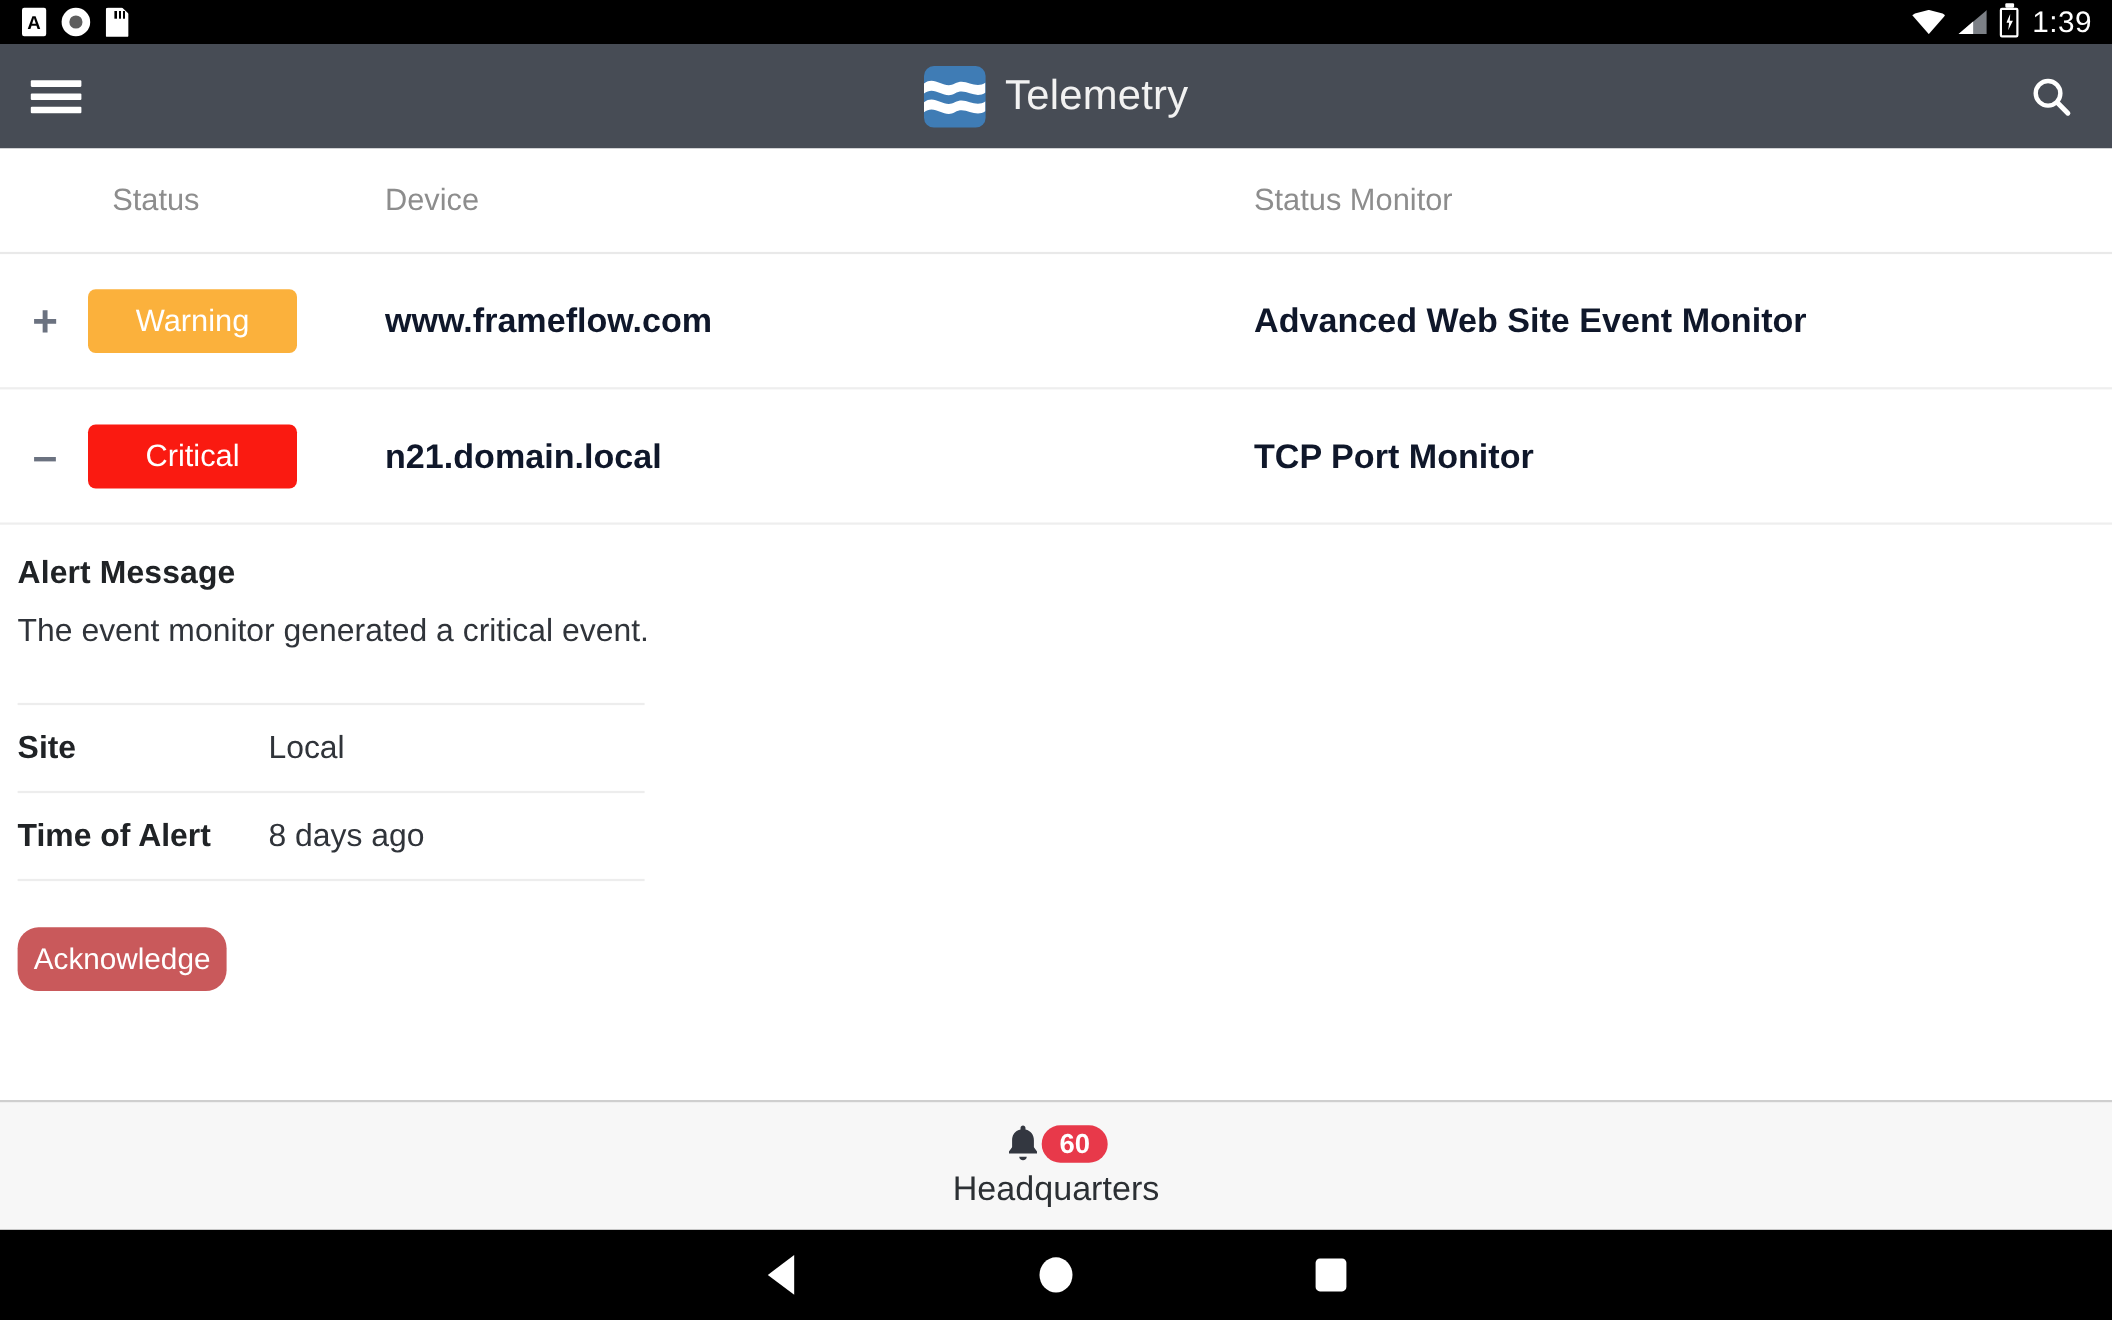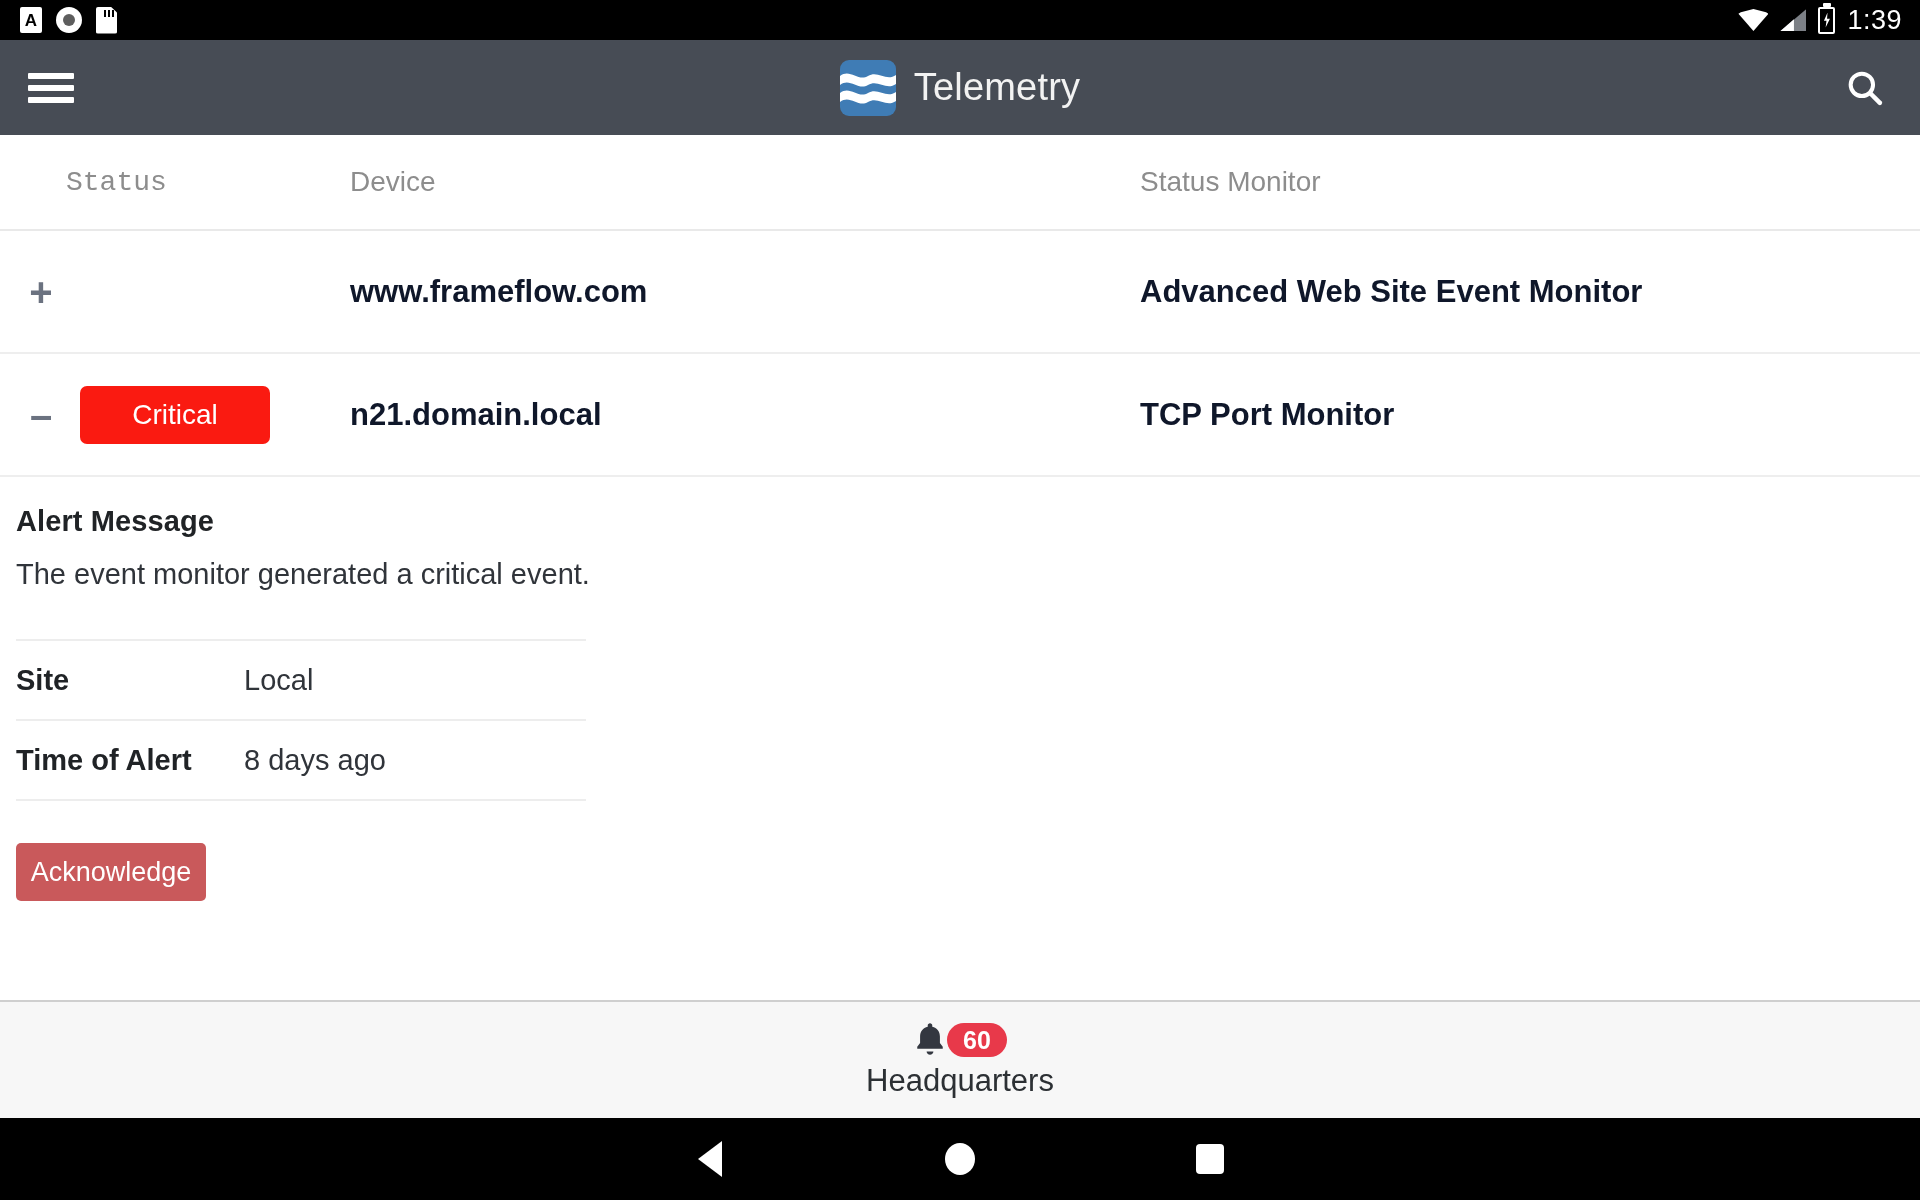--- a/index.html
+++ b/index.html
@@ -90,21 +90,21 @@
   .search-btn{ margin-left:auto; width:54px; height:54px; display:flex; align-items:center; justify-content:center; cursor:pointer; }
 
   
   .content{ flex:1 1 auto; background:#fff; overflow:hidden; position:relative; }
 
   .thead{
     display:flex; align-items:center; height:96px;
     border-bottom:2px solid #e9e9e9; padding:0 0 0 0;
   }
   .th{ color:#8d8d8d; font-size:28px; font-weight:400; }
-  .col-status{ width:350px; padding-left:66px;font-family:Liberation Mono, monospace; }
+  .col-status{ width:350px; padding-left:102px; }
   .col-device{ width:790px; }
   .col-monitor{ flex:1; }
 
   .row{
     display:flex; align-items:center; height:123px;
     border-bottom:2px solid #eeeeee;
   }
   .row-status{ width:350px; display:flex; align-items:center; padding-left:20px; gap:18px; }
   .expander{
     width:42px; height:42px; display:flex; align-items:center; justify-content:center;
@@ -125,21 +125,21 @@
   .detail p{ font-size:29px; color:#30343a; margin-bottom:20px; }
   .kv-wrap{ width:570px; margin-top:48px; }
   .kv{
     display:flex; align-items:center; height:80px;
     border-top:2px solid #ededed;
   }
   .kv .k{ width:228px; font-size:29px; font-weight:bold; color:#202326; }
   .kv .v{ font-size:29px; color:#30343a; }
   .ack-wrap{ border-top:2px solid #ededed; padding-top:42px; }
   .ack-btn{
-    width:190px; height:58px; border-radius:5px; background:#c9595b;
+    width:190px; height:58px; border-radius:19px; background:#c9595b;
     border:none; color:#fff; font-size:27px; cursor:pointer;
     font-family:"Liberation Sans", sans-serif;
   }
 
   
   .bottombar{
     flex:0 0 118px; background:#f7f7f7; border-top:2px solid #cfcfcf;
     display:flex; flex-direction:column; align-items:center; justify-content:center; gap:4px;
   }
   .bb-icons{ display:flex; align-items:center; }
@@ -215,20 +215,21 @@
 
     <div class="thead">
       <div class="th col-status">Status</div>
       <div class="th col-device">Device</div>
       <div class="th col-monitor">Status Monitor</div>
     </div>
 
     <div class="row">
       <div class="row-status">
         <div class="expander">+</div>
+        <div class="badge" id="badge0" style="background: rgb(251, 177, 60);">Warning</div>
       </div>
       <div class="cell device">www.frameflow.com</div>
       <div class="cell monitor">Advanced Web Site Event Monitor</div>
     </div>
 
     <div class="row">
       <div class="row-status">
         <div class="expander">–</div>
         <div class="badge" id="badge1" style="background: rgb(250, 26, 17);">Critical</div>
       </div>

